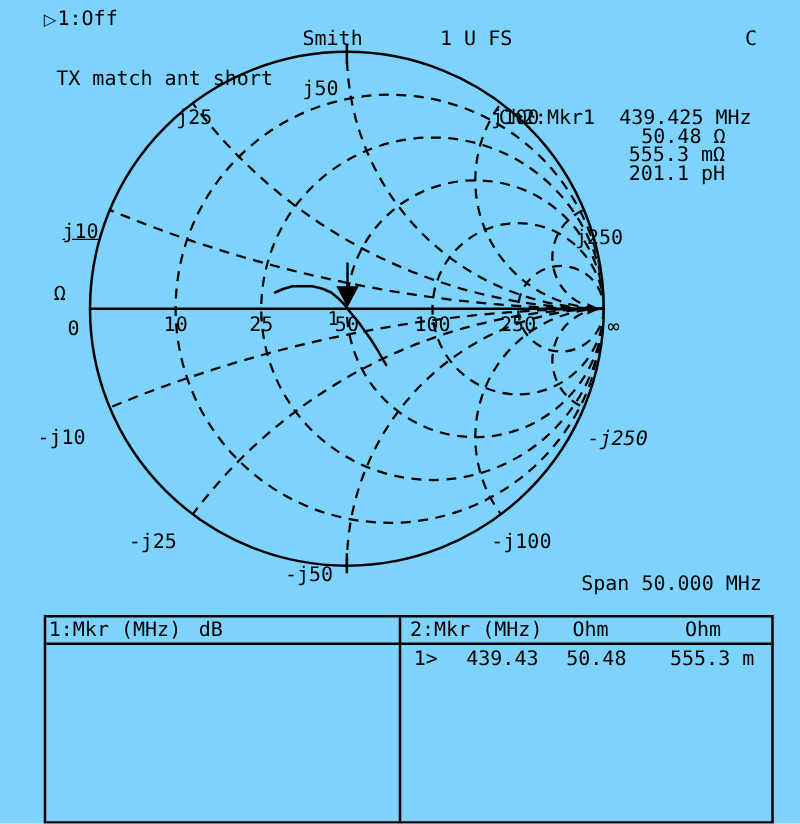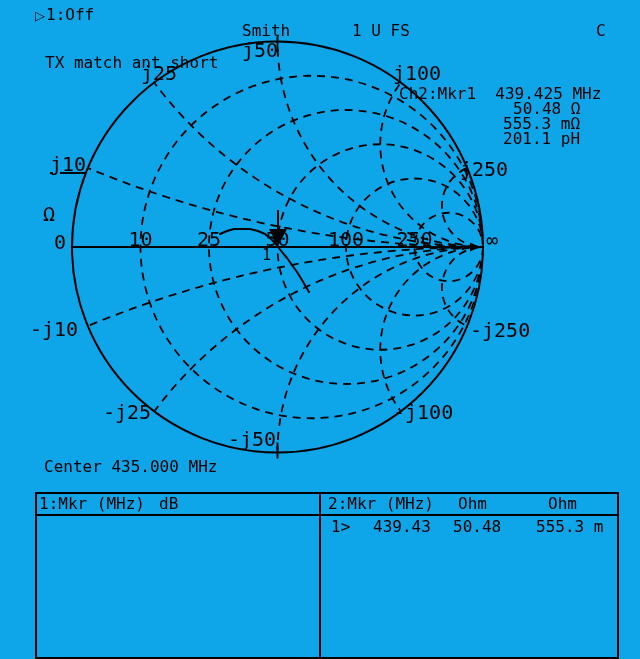--- a/index.html
+++ b/index.html
@@ -1,20 +1,20 @@
 <!DOCTYPE html>
 <html><head>
 <meta charset="utf-8">
 <style>
   html,body{margin:0;padding:0;background:#fff;}
-  #screen{position:relative;width:640px;height:659px;background:#0ea5e9;overflow:hidden;
+  #screen{position:relative;width:640px;height:659px;background:#7dd3fc;overflow:hidden;
           font-family:"DejaVu Sans Mono",monospace;color:#000;}
   .t{position:absolute;font:16px/15px "DejaVu Sans Mono",monospace;white-space:pre;color:#000;}
   .tri{font-family:"DejaVu Sans",sans-serif;font-size:13px;line-height:15px;margin-right:1px;}
-  #rim-labels .t, #axis-numbers .t{font-size:20px;}
+  #rim-labels .t, #axis-numbers .t{font-size:16px;margin-top:20px;}
   svg{position:absolute;left:0;top:0;}
   
   #mkr-table{position:absolute;left:35px;top:492px;width:580px;height:163px;border:2px solid #000;}
   #mkr-divider{position:absolute;left:282px;top:0;width:2px;height:100%;background:#000;}
   #mkr-headline{position:absolute;left:0;top:20px;width:100%;height:2px;background:#000;}
   .cell{position:absolute;font:16px/15px "DejaVu Sans Mono",monospace;white-space:pre;}
 </style>
 </head>
 <body>
 
@@ -34,21 +34,21 @@
   <div id="rim-labels">
       <div class="t" style="left: 242px; top: 43px;">j50</div>
       <div class="t" style="left: 141px; top: 66px;">j25</div>
       <div class="t" style="left: 50px; top: 157px; text-decoration: underline;">j10</div>
       <div class="t" style="left: 43px; top: 207px;">Ω</div>
       <div class="t" style="left: 54px; top: 235px;">0</div>
       <div class="t" style="left: 486px; top: 233px;">∞</div>
       <div class="t" style="left: 393px; top: 66px;">j100</div>
       <div class="t" style="left: 460px; top: 162px;">j250</div>
       <div class="t" style="left: 30px; top: 322px;">-j10</div>
-      <div class="t" style="left: 470px; top: 323px;">-j250</div>
+      <div class="t" style="left: 470px; top: 323px; font-style: italic;">-j250</div>
       <div class="t" style="left: 103px; top: 405px;">-j25</div>
       <div class="t" style="left: 393px; top: 405px;">-j100</div>
       <div class="t" style="left: 228px; top: 432px;">-j50</div>
     </div>
   <div id="axis-numbers">
       <div class="t" style="left: 140.5px; top: 232px; transform: translateX(-50%);">10</div>
       <div class="t" style="left: 209px; top: 232px; transform: translateX(-50%);">25</div>
       <div class="t" style="left: 277.5px; top: 232px; transform: translateX(-50%);">50</div>
       <div class="t" style="left: 346px; top: 232px; transform: translateX(-50%);">100</div>
       <div class="t" style="left: 414.5px; top: 232px; transform: translateX(-50%);">250</div>
@@ -85,21 +85,21 @@
         <line x1="277.5" y1="35.5" x2="277.5" y2="51.5"></line>
         <line x1="277.5" y1="442.5" x2="277.5" y2="458.5"></line>
       </g>
       <polyline points="220,234 227,231 234,229 242,229 250,229 258,231 265,234 271,239 275,243 278,247 282,252 287,258 292,265 297,272 302,280 306,287 309,292" fill="none" stroke="#000" stroke-width="2" stroke-linejoin="round" stroke-linecap="round"></polyline>
       <g>
         <line x1="278" y1="210" x2="278" y2="233" stroke="#000" stroke-width="2"></line>
         <polygon points="278,246 269,229 287,229" fill="#000"></polygon>
       </g>
     </svg>
 
-  <div class="t" style="left:44px;top:459px">Center 435.000 MHz</div>
+  <div class="t" style="left:465px;top:459px">Span 50.000 MHz</div>
 
   <div id="mkr-table">
     <div id="mkr-divider"></div>
     <div id="mkr-headline"></div>
     <div class="cell" style="left:2px;top:2px">1:Mkr (MHz)</div>
     <div class="cell" style="left:122px;top:2px">dB</div>
     <div class="cell" style="left:291px;top:2px">2:Mkr (MHz)</div>
     <div class="cell" style="left:421px;top:2px">Ohm</div>
     <div class="cell" style="left:511px;top:2px">Ohm</div>
     <div>

